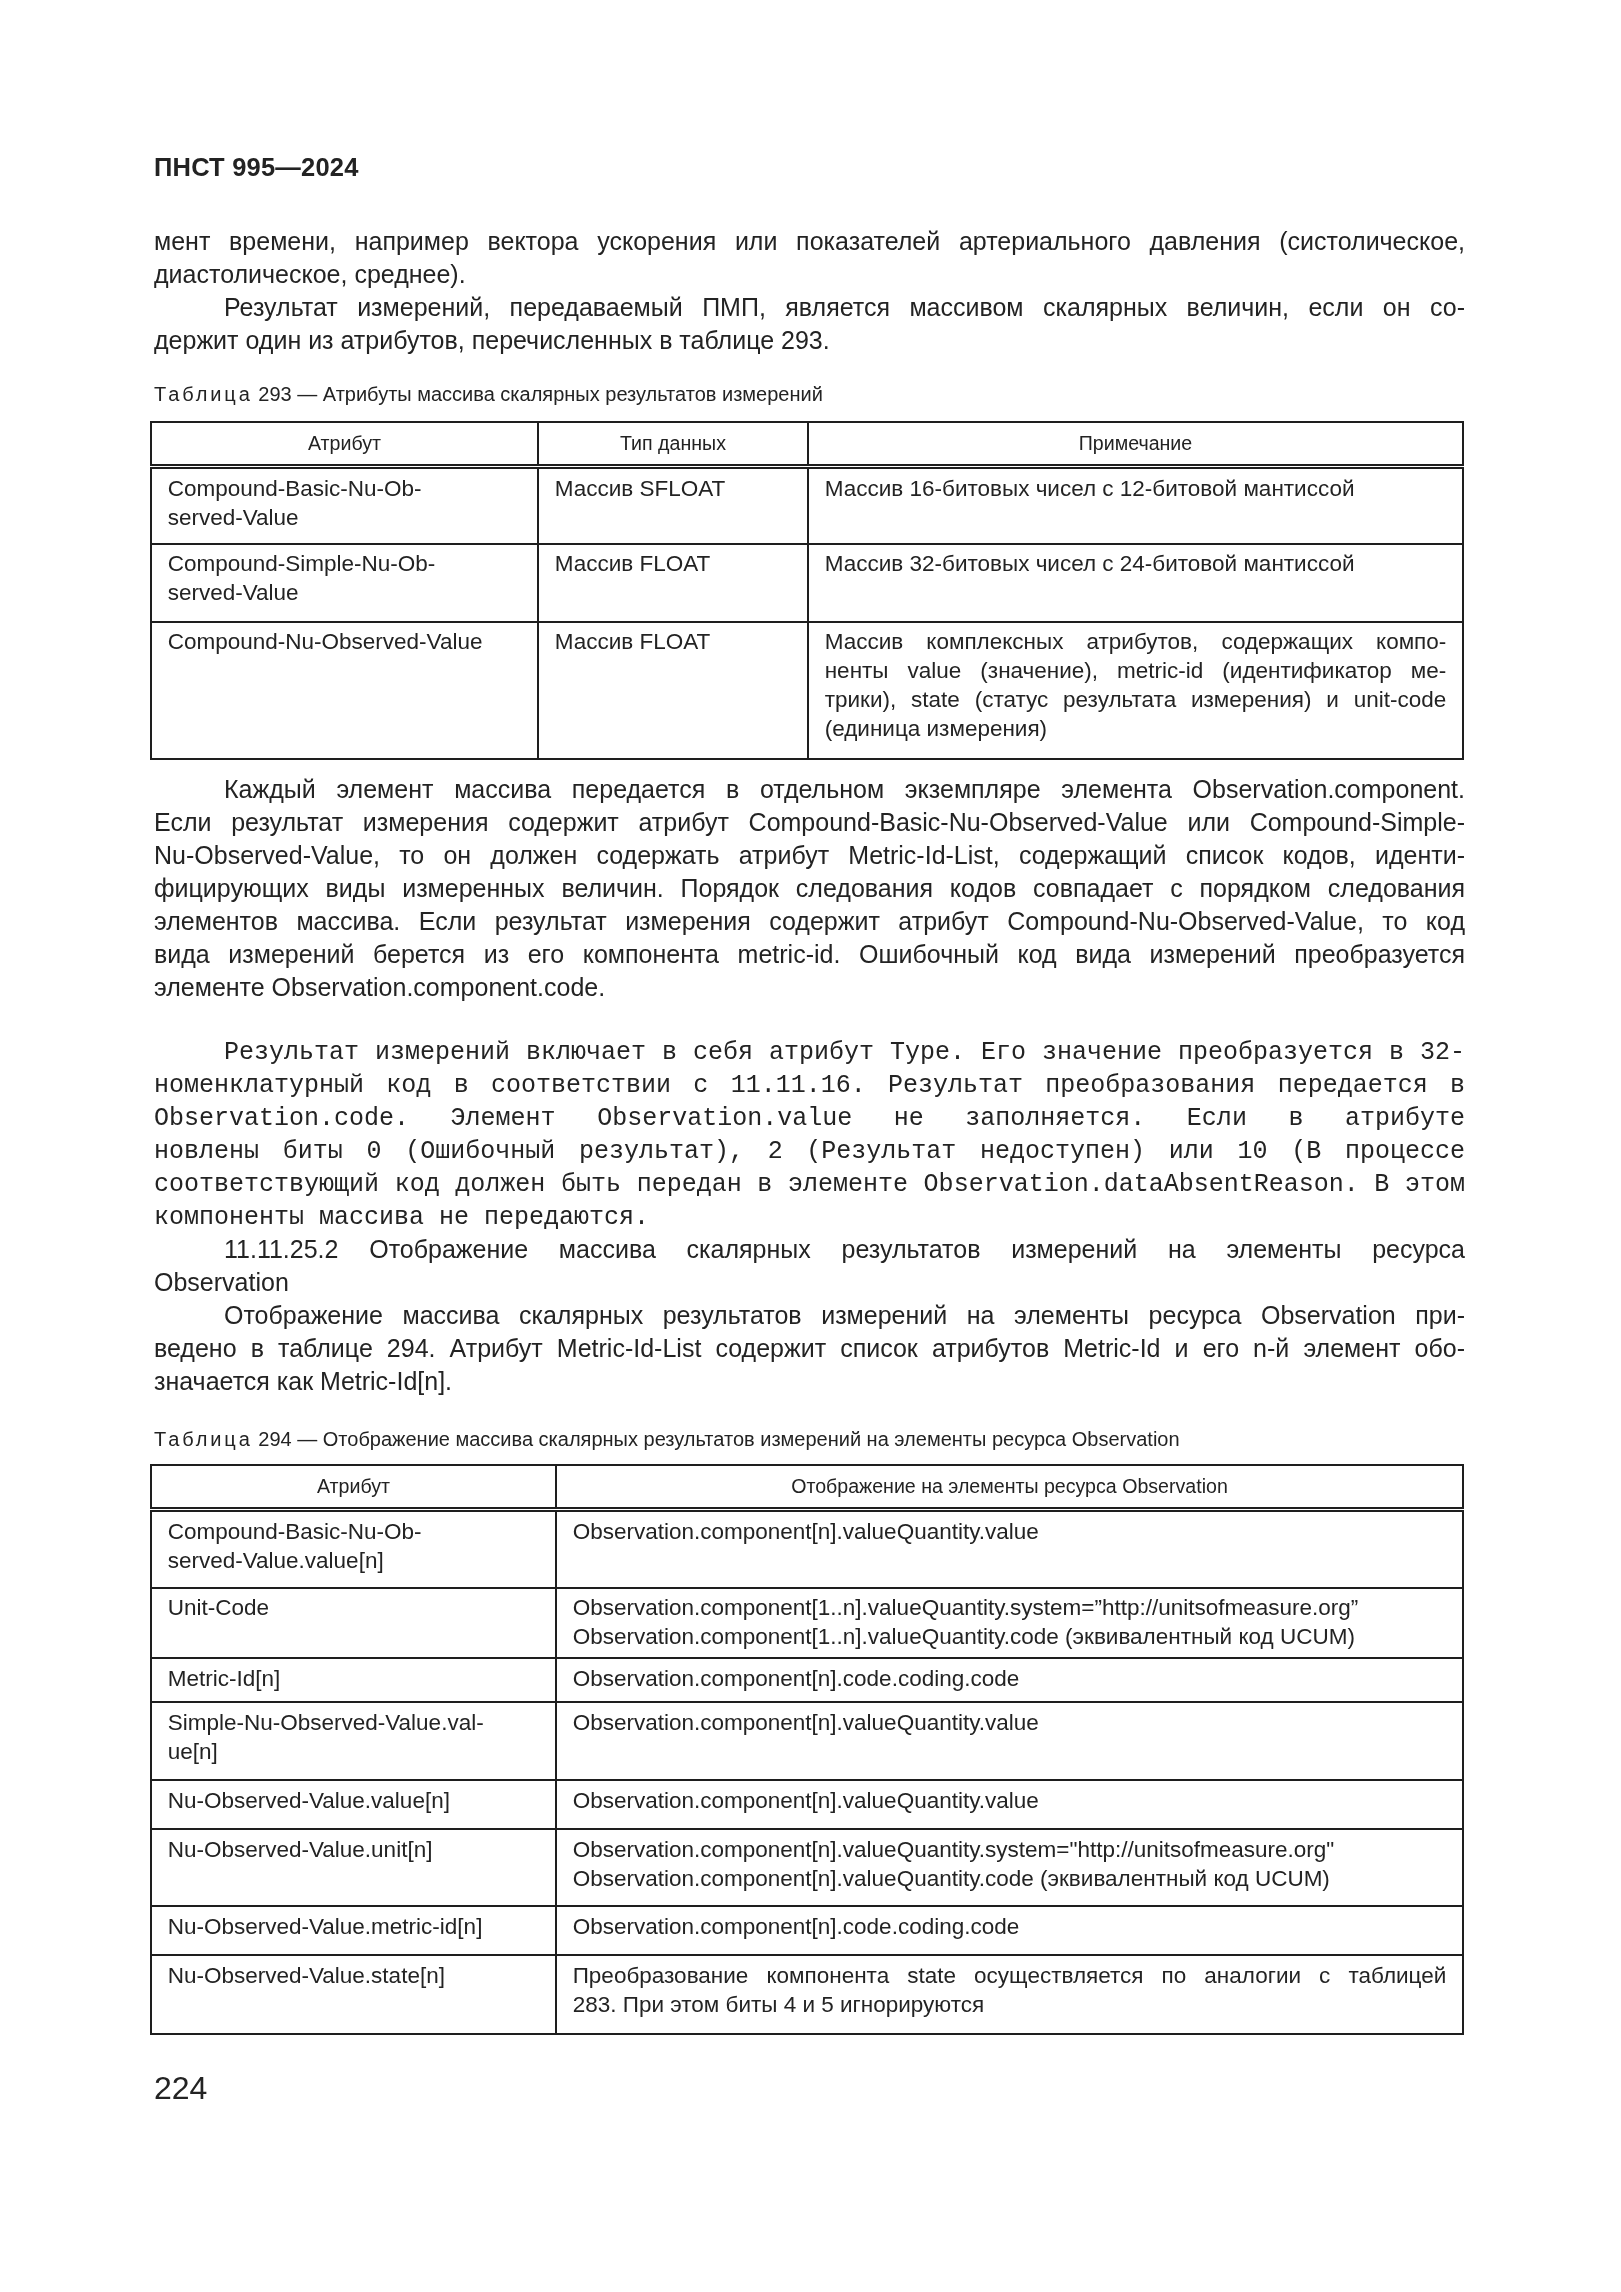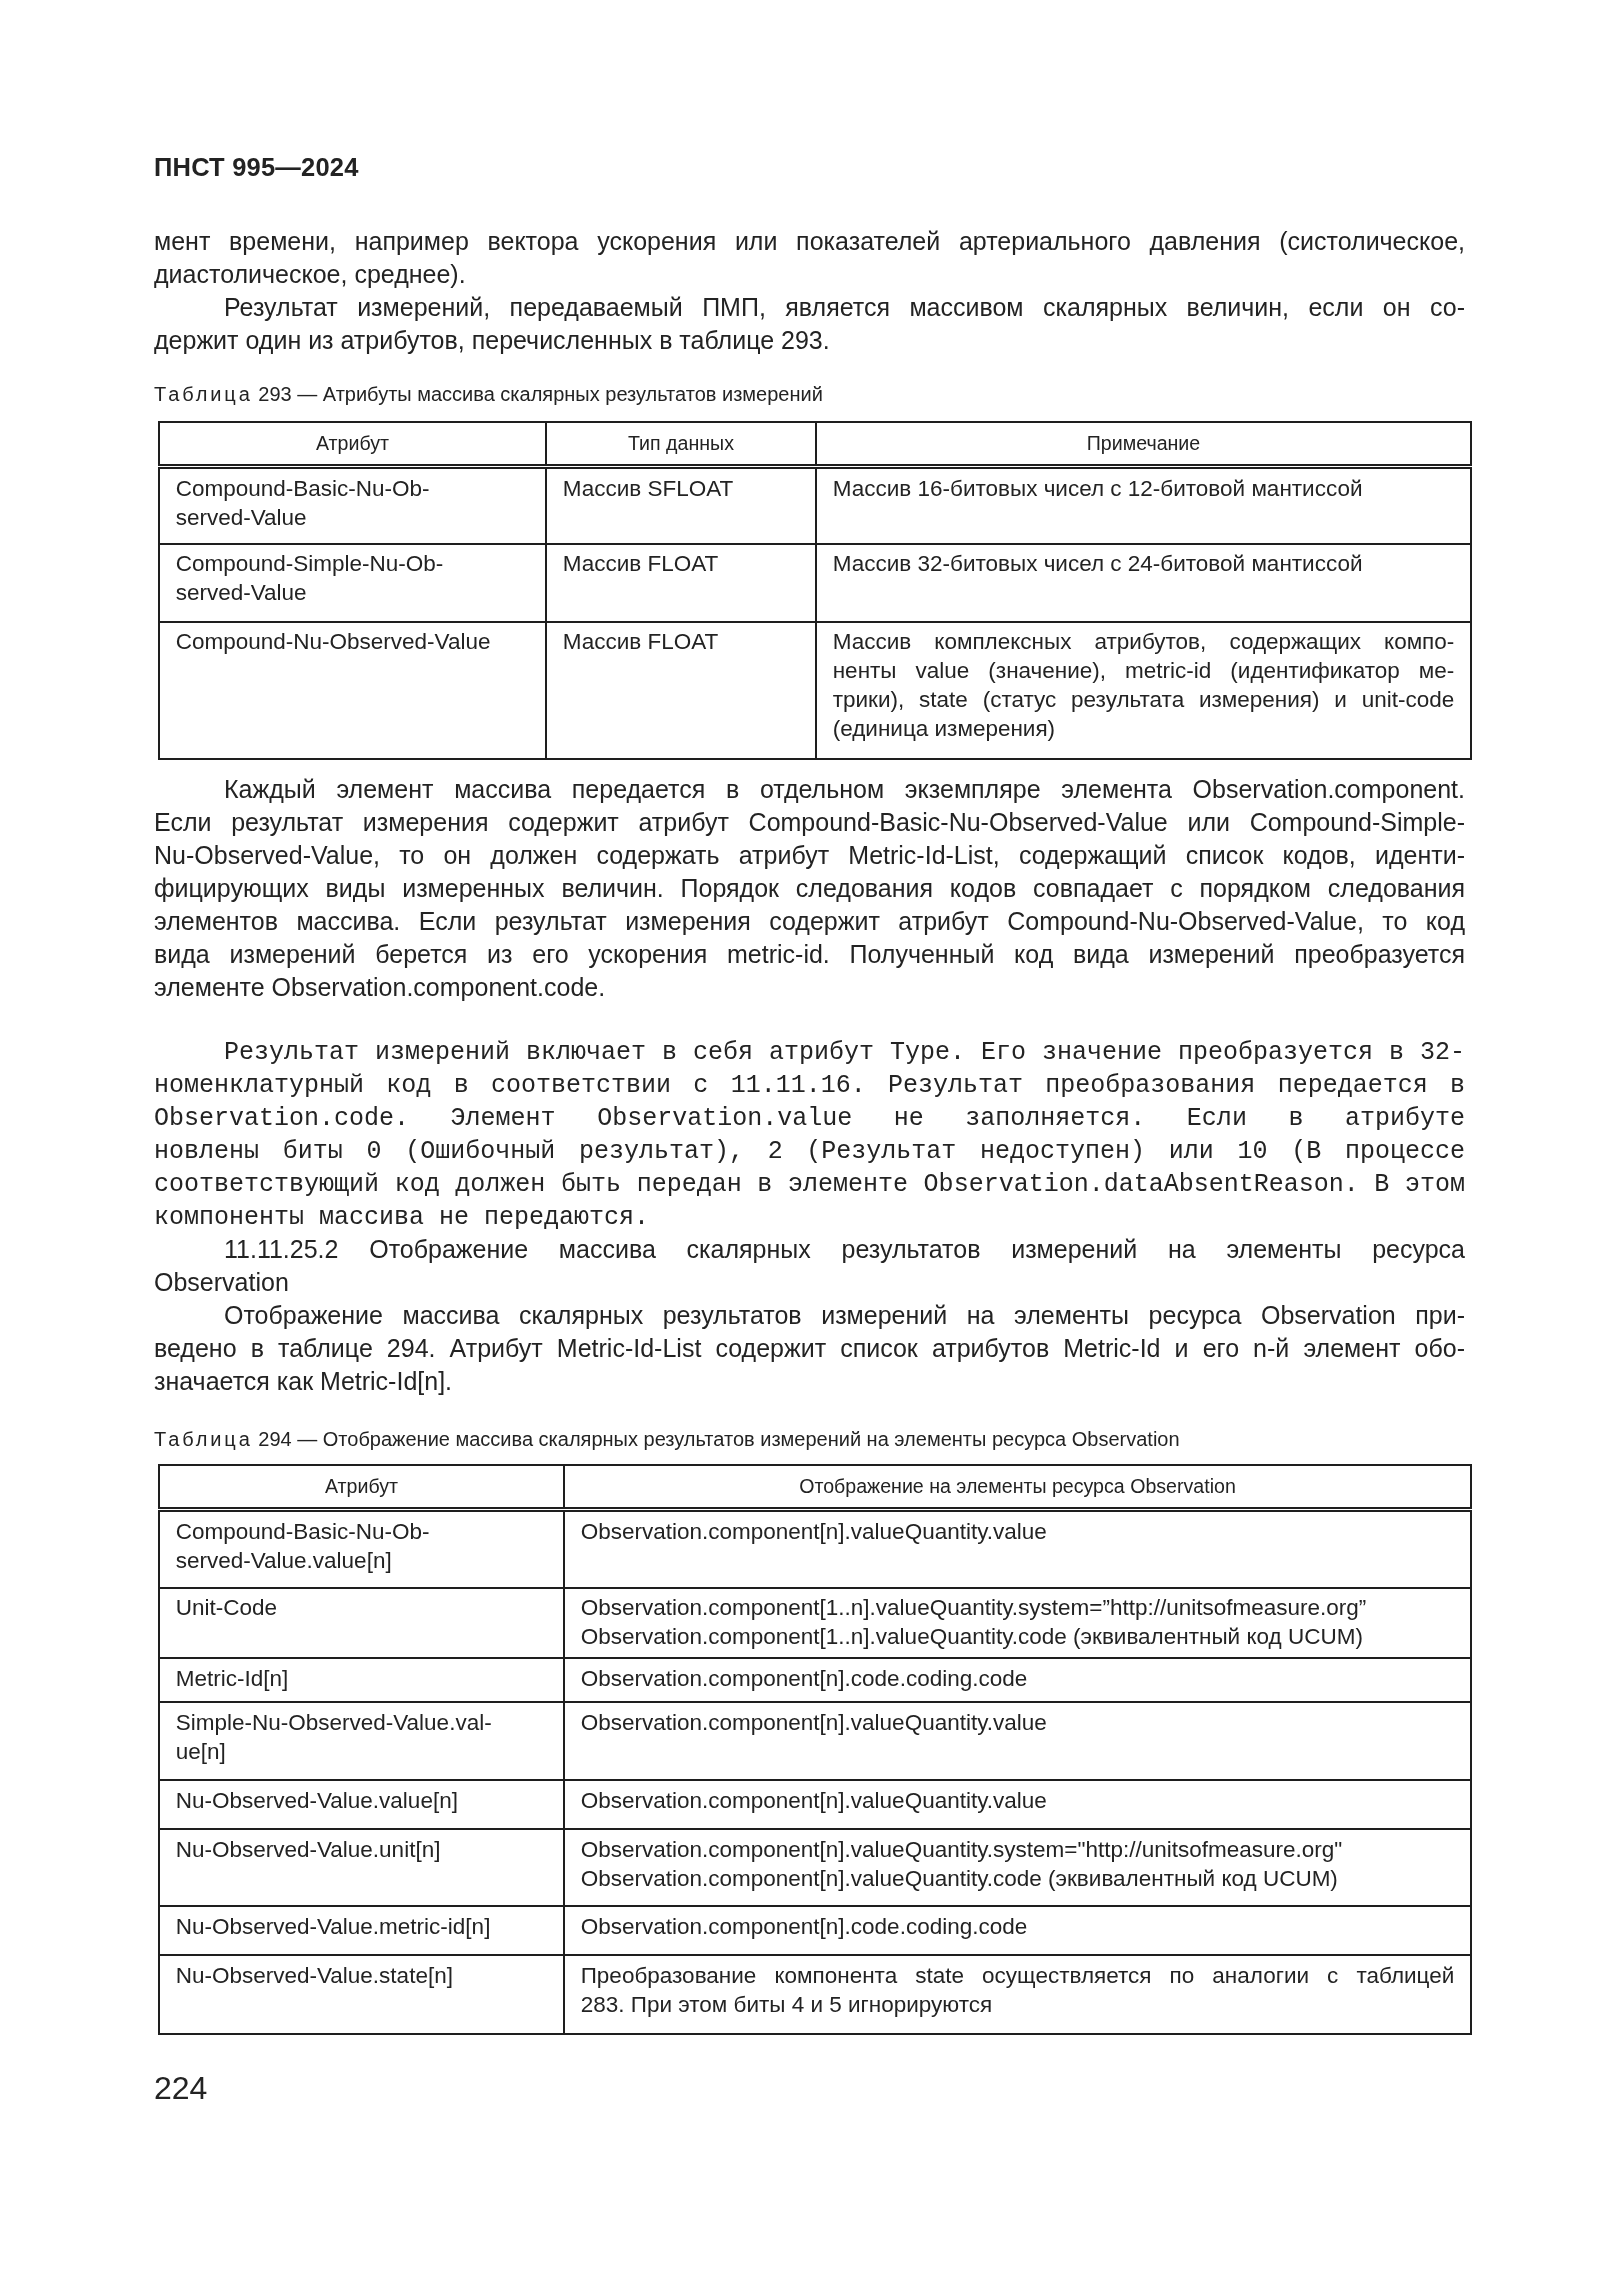--- a/index.html
+++ b/index.html
@@ -5,21 +5,21 @@
   html, body { margin: 0; padding: 0; background: #ffffff; }
   body { width: 1621px; height: 2293px; position: relative; overflow: hidden;
          font-family: "Liberation Sans", sans-serif; color: #232323; }
   .page-header { position: absolute; left: 154px; top: 153px; font-size: 25.5px; font-weight: bold; letter-spacing: 0.2px; }
   .para { position: absolute; left: 154px; width: 1311px; font-size: 25px; }
   .line { display: block; height: 33px; line-height: 33px; white-space: nowrap; overflow: visible; }
   .line.j { text-align: justify; text-align-last: justify; white-space: normal; height: 33px; overflow: hidden; }
   .line.ind { padding-left: 70px; }
   .caption { position: absolute; left: 154px; font-size: 20px; line-height: 27.4px; white-space: nowrap; }
   .caption .sp { letter-spacing: 2.9px; }
-  table.doc { position: absolute; left: 158px; border-collapse: collapse; table-layout: fixed; font-size: 22.5px; padding-left: 11px; }
+  table.doc { position: absolute; left: 150px; border-collapse: collapse; table-layout: fixed; font-size: 22.5px; padding-left: 11px; }
   table.doc td, table.doc th { border: 2.5px solid #1e1e1e; vertical-align: top; padding: 4.9px 15.7px 5.9px 15.7px; line-height: 29px; font-weight: normal; text-align: left; }
   table.doc th { text-align: center; vertical-align: middle; font-size: 19.6px; line-height: 23.5px; padding: 8.8px 7.8px; border-bottom: 5.9px double #1e1e1e; }
   .cell-line { display: block; white-space: nowrap; }
   .cell-line.j { white-space: normal; text-align: justify; text-align-last: justify; }
   .page-number { position: absolute; left: 154px; top: 2070px; font-size: 32px; }
 </style>
 </head>
 <body>
 
 <div class="page-header">ПНСТ 995—2024</div>
@@ -85,21 +85,21 @@
   </tr>
 </tbody>
   </table>
 
 <div class="para" style="top:773px;">
   <span class="line j ind">Каждый элемент массива передается в отдельном экземпляре элемента Observation.component.</span>
   <span class="line j">Если результат измерения содержит атрибут Compound-Basic-Nu-Observed-Value или Compound-Simple-</span>
   <span class="line j">Nu-Observed-Value, то он должен содержать атрибут Metric-Id-List, содержащий список кодов, иденти-</span>
   <span class="line j">фицирующих виды измеренных величин. Порядок следования кодов совпадает с порядком следования</span>
   <span class="line j">элементов массива. Если результат измерения содержит атрибут Compound-Nu-Observed-Value, то код</span>
-  <span class="line j">вида измерений берется из его ускорения metric-id. Полученный код вида измерений преобразуется</span>
+  <span class="line j">вида измерений берется из его компонента metric-id. Ошибочный код вида измерений преобразуется</span>
   <span class="line">элементе Observation.component.code.</span>
 </div>
 
 <div class="para" style="top:1036px;font-family:Liberation Mono, monospace;">
   <span class="line j ind">Результат измерений включает в себя атрибут Type. Его значение преобразуется в 32-битовый</span>
   <span class="line j">номенклатурный код в соответствии с 11.11.16. Результат преобразования передается в элементе</span>
   <span class="line j">Observation.code. Элемент Observation.value не заполняется. Если в атрибуте Measurement-Status уста-</span>
   <span class="line j">новлены биты 0 (Ошибочный результат), 2 (Результат недоступен) или 10 (В процессе измерения), то</span>
   <span class="line j">соответствующий код должен быть передан в элементе Observation.dataAbsentReason. В этом случае</span>
   <span class="line">компоненты массива не передаются.</span>

